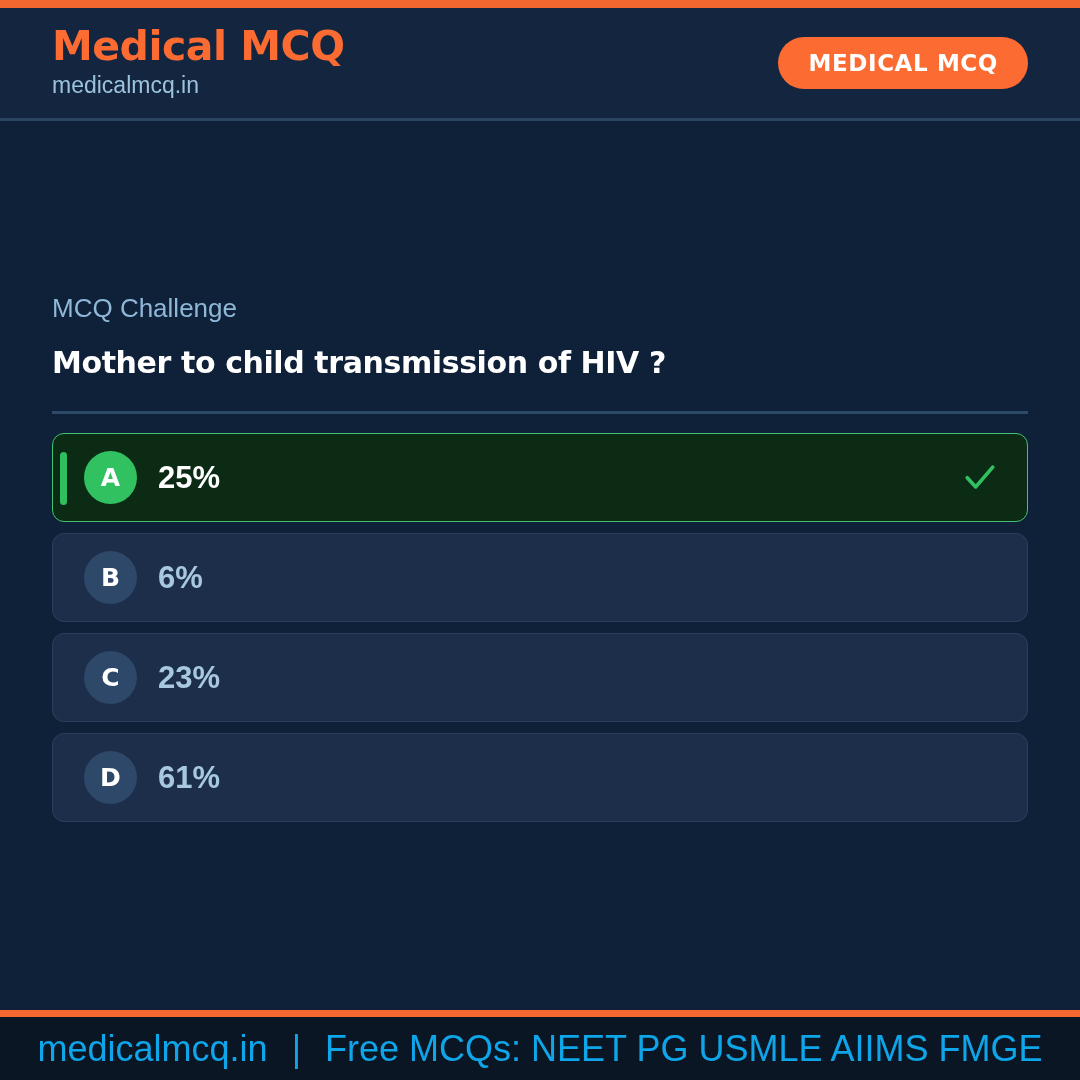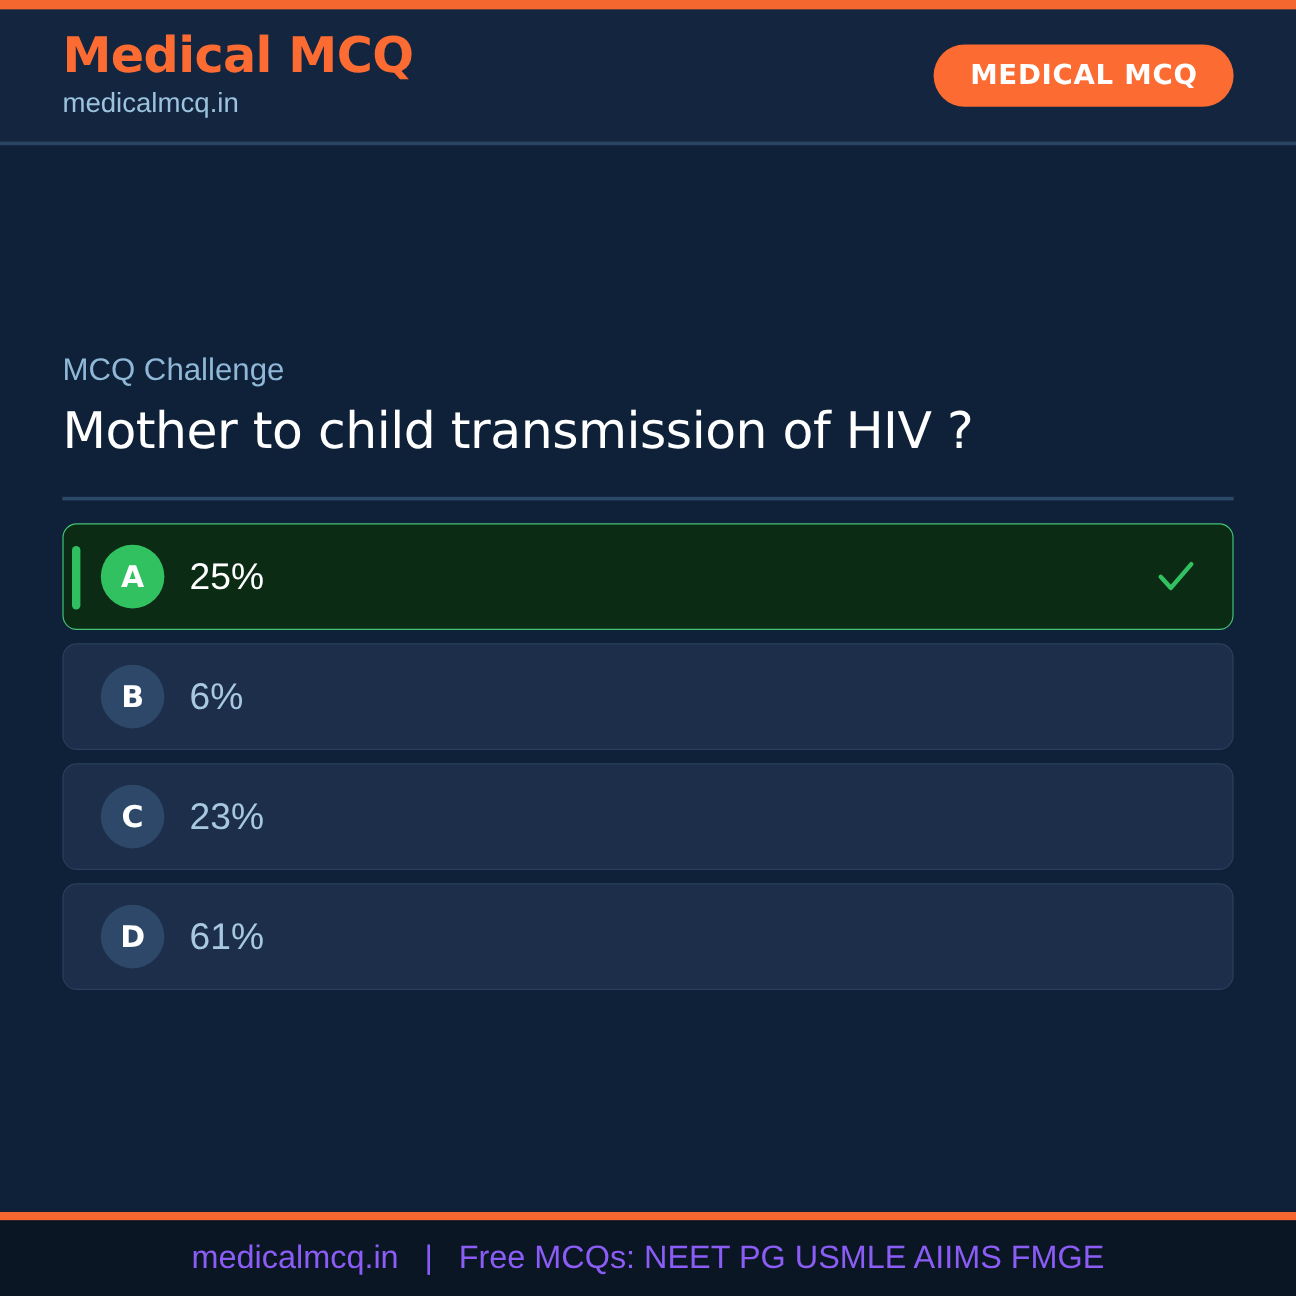--- a/index.html
+++ b/index.html
@@ -83,27 +83,27 @@
     justify-content:flex-start;
     position:relative;
   }
 
   .spacer-top { height:172px; flex:0 0 172px; }
 
   .eyebrow {
     font-size:26px;
     color:#8FB8D8;
     line-height:1.2;
-    margin-bottom:8px;
+    margin-bottom:20px;
   }
 
   .question {
     font-family:"DejaVu Sans", sans-serif;
-    font-size:42px;
-    font-weight:normal;
+    font-size:30px;
+    font-weight:bold;
     color:#FFFFFF;
     line-height:1.28;
     letter-spacing:-0.4px;
     max-width:925px;
   }
 
   .rule {
     height:3px;
     background:#2C4A68;
     margin-top:28px;
@@ -158,20 +158,21 @@
     justify-content:center;
     margin-left:2px;
   }
   .option.correct .badge { background:#32C160; }
 
   .opt-text {
     font-size:31px;
     color:#A8C8E0;
     margin-left:21px;
     line-height:1;
+    font-weight:bold;
   }
   .option.correct .opt-text { color:#FFFFFF; }
 
   .check {
     margin-left:auto;
     width:34px;
     height:34px;
     display:none;
   }
   .option.correct .check { display:block; }
@@ -185,22 +186,22 @@
 
   .footer {
     flex:0 0 63px;
     background:#0B1625;
     display:flex;
     align-items:center;
     justify-content:center;
   }
 
   .footer-text {
-    font-size:27px;
-    color:#8b5cf6;
+    font-size:36px;
+    color:#0ea5e9;
     white-space:nowrap;
   }
   .footer-text .sep { padding:0 14px; }
 </style>
 </head>
 <body>
 
 <div class="card">
 
   <div class="top-accent"></div>

